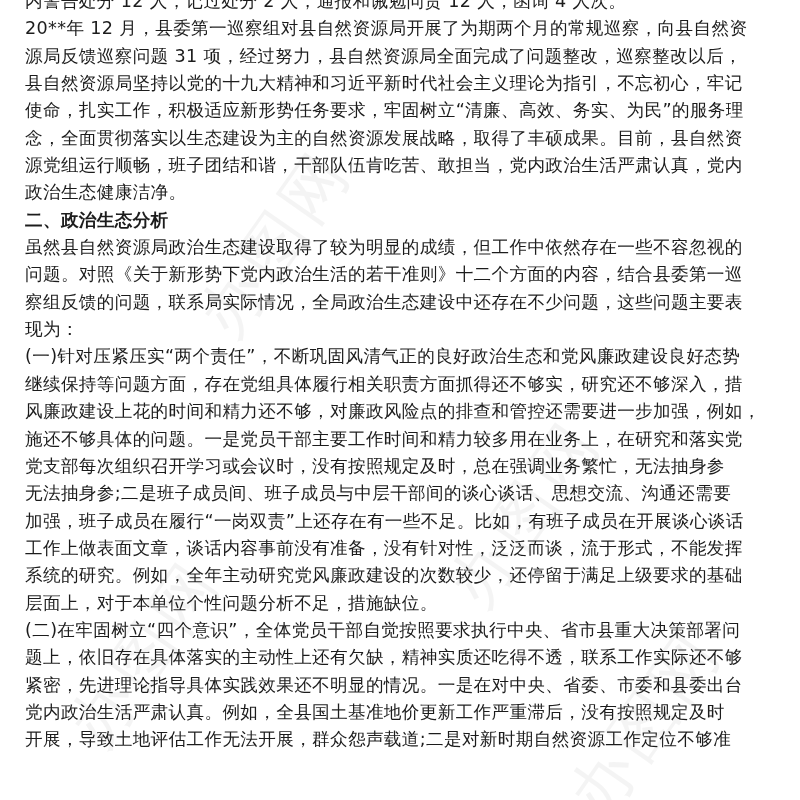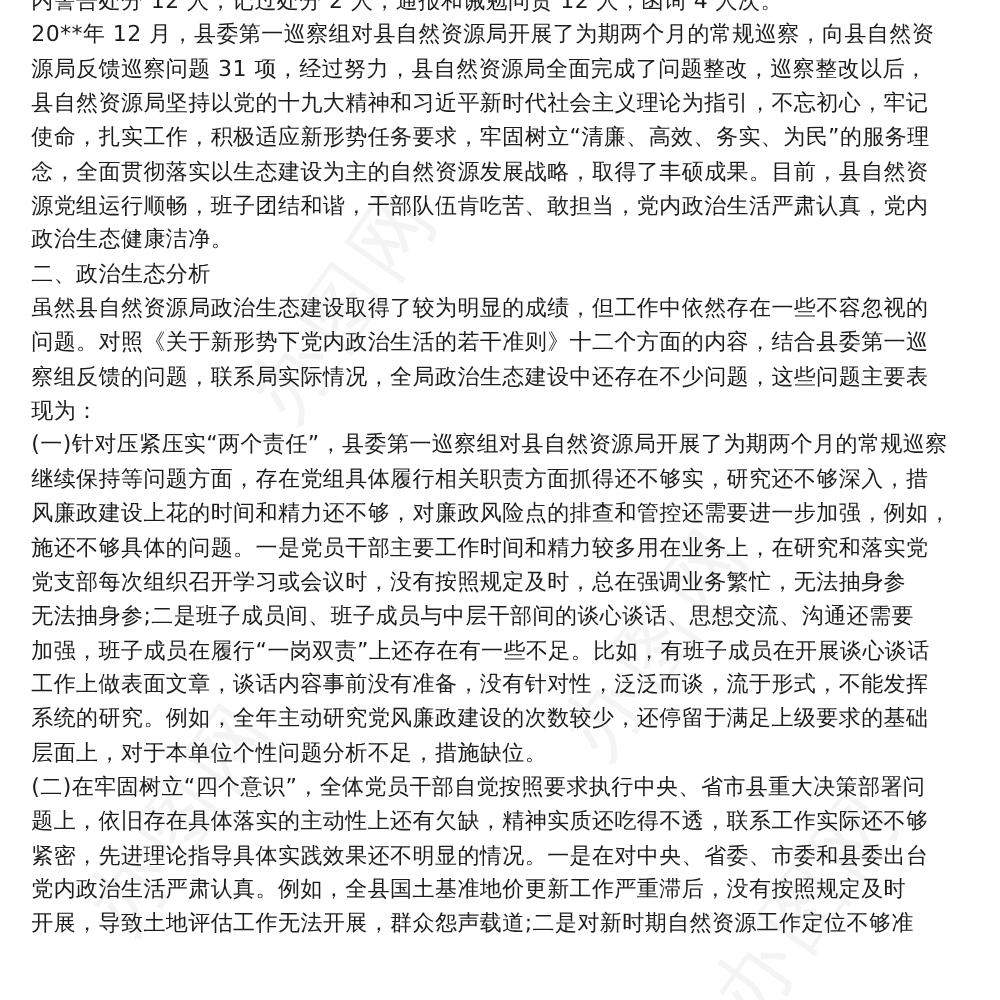--- a/index.html
+++ b/index.html
@@ -32,21 +32,21 @@
       line-height: 27.35px;
       color: #1c1c1c;
     }
     .line {
       display: block;
       white-space: nowrap;
       height: 27.35px;
       letter-spacing: 0.35px;
     }
     .line.heading {
-      font-weight: normal;
+      font-weight: bold;
     }
     .watermark {
       position: absolute;
       font-family: "DejaVu Sans", sans-serif;
       font-size: 64px;
       color: rgba(0, 0, 0, 0.045);
       transform: rotate(-55deg);
       white-space: nowrap;
       pointer-events: none;
       letter-spacing: 6px;
@@ -69,21 +69,21 @@
     <span class="line">县自然资源局坚持以党的十九大精神和习近平新时代社会主义理论为指引，不忘初心，牢记</span>
     <span class="line">使命，扎实工作，积极适应新形势任务要求，牢固树立“清廉、高效、务实、为民”的服务理</span>
     <span class="line">念，全面贯彻落实以生态建设为主的自然资源发展战略，取得了丰硕成果。目前，县自然资</span>
     <span class="line">源党组运行顺畅，班子团结和谐，干部队伍肯吃苦、敢担当，党内政治生活严肃认真，党内</span>
     <span class="line">政治生态健康洁净。</span>
     <span class="line heading">二、政治生态分析</span>
     <span class="line">虽然县自然资源局政治生态建设取得了较为明显的成绩，但工作中依然存在一些不容忽视的</span>
     <span class="line">问题。对照《关于新形势下党内政治生活的若干准则》十二个方面的内容，结合县委第一巡</span>
     <span class="line">察组反馈的问题，联系局实际情况，全局政治生态建设中还存在不少问题，这些问题主要表</span>
     <span class="line">现为：</span>
-    <span class="line">(一)针对压紧压实“两个责任”，县委第一巡察组对县自然资源局开展了为期两个月的常规巡察</span>
+    <span class="line">(一)针对压紧压实“两个责任”，不断巩固风清气正的良好政治生态和党风廉政建设良好态势</span>
     <span class="line">继续保持等问题方面，存在党组具体履行相关职责方面抓得还不够实，研究还不够深入，措</span>
     <span class="line">风廉政建设上花的时间和精力还不够，对廉政风险点的排查和管控还需要进一步加强，例如，</span>
     <span class="line">施还不够具体的问题。一是党员干部主要工作时间和精力较多用在业务上，在研究和落实党</span>
     <span class="line">党支部每次组织召开学习或会议时，没有按照规定及时，总在强调业务繁忙，无法抽身参</span>
     <span class="line">无法抽身参;二是班子成员间、班子成员与中层干部间的谈心谈话、思想交流、沟通还需要</span>
     <span class="line">加强，班子成员在履行“一岗双责”上还存在有一些不足。比如，有班子成员在开展谈心谈话</span>
     <span class="line">工作上做表面文章，谈话内容事前没有准备，没有针对性，泛泛而谈，流于形式，不能发挥</span>
     <span class="line">系统的研究。例如，全年主动研究党风廉政建设的次数较少，还停留于满足上级要求的基础</span>
     <span class="line">层面上，对于本单位个性问题分析不足，措施缺位。</span>
     <span class="line">(二)在牢固树立“四个意识”，全体党员干部自觉按照要求执行中央、省市县重大决策部署问</span>

